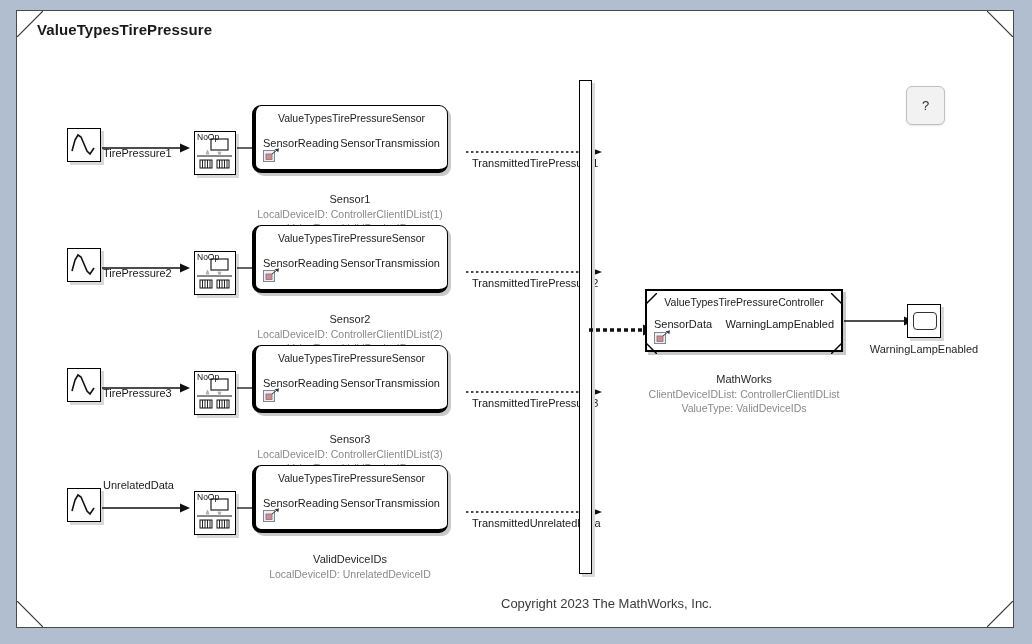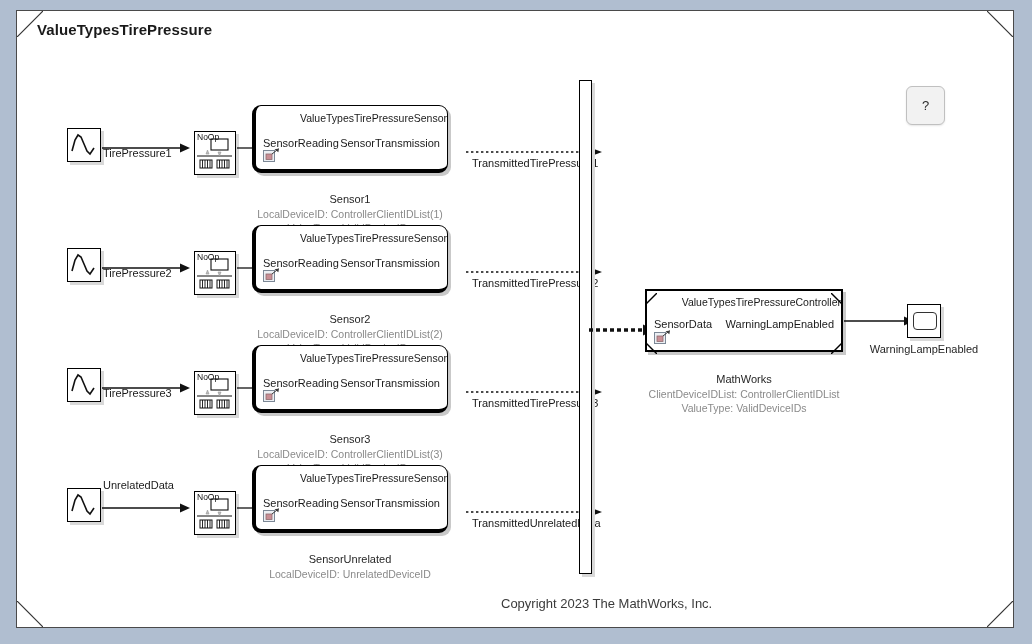--- a/index.html
+++ b/index.html
@@ -76,21 +76,21 @@
     box-shadow: 3px 3px 0 0 #c9c9c9;
   }
   .sensorblk {
     width: 196px; height: 68px;
     border-radius: 9px;
     border-left: 4px solid #000;
     border-bottom: 4px solid #000;
   }
   .ms-title {
     position: absolute; left: 0; right: 0; top: 6px;
-    text-align: right;
+    text-align: center;
     font-size: 10.5px; color: #1a1a1a;
   }
   .ms-inport {
     position: absolute; left: 7px; top: 31px;
     font-size: 11px; color: #1a1a1a;
   }
   .ms-outport {
     position: absolute; right: 7px; top: 31px;
     font-size: 11px; color: #1a1a1a;
   }
@@ -461,21 +461,21 @@
       <div class="ms-outport">SensorTransmission</div>
       <div class="ms-badge">
         <svg width="17" height="15" viewBox="0 0 17 15">
           <rect x="0.5" y="2.5" width="11" height="11" fill="#eceff3" stroke="#7c8896" stroke-width="1"></rect>
           <rect x="3" y="6" width="6" height="5.5" fill="#c98f95" stroke="#8e6a6e" stroke-width="0.8"></rect>
           <line x1="9" y1="6" x2="15.5" y2="0.8" stroke="#3b3b3b" stroke-width="1"></line>
           <polygon points="16,0.5 11.5,1.2 15.3,4.2" fill="#3b3b3b"></polygon>
         </svg>
       </div>
     </div>
-    <div class="lbl-name" style="left:235px; top:542px; width:196px;">SensorUnrelated</div>
+    <div class="lbl-name" style="left:235px; top:542px; width:196px;">ValidDeviceIDs</div>
     <div class="lbl-annot" style="left:215px; top:557px; width:236px;">LocalDeviceID: UnrelatedDeviceID</div>
     <div class="wire" style="left:449px; top:496px;">
       <svg width="136" height="10">
         <line x1="0" y1="5" x2="124" y2="5" stroke="#111" stroke-width="1.5" stroke-dasharray="2.4,2.6"></line>
         <polygon points="124,0.5 136,5 124,9.5" fill="#111"></polygon>
       </svg>
     </div>
     <div class="lbl-sig" style="left:455px; top:506px;">TransmittedUnrelatedData</div>
 
     <div class="busbar" style="left:562px; top:69px; width:11px; height:492px;"></div>

